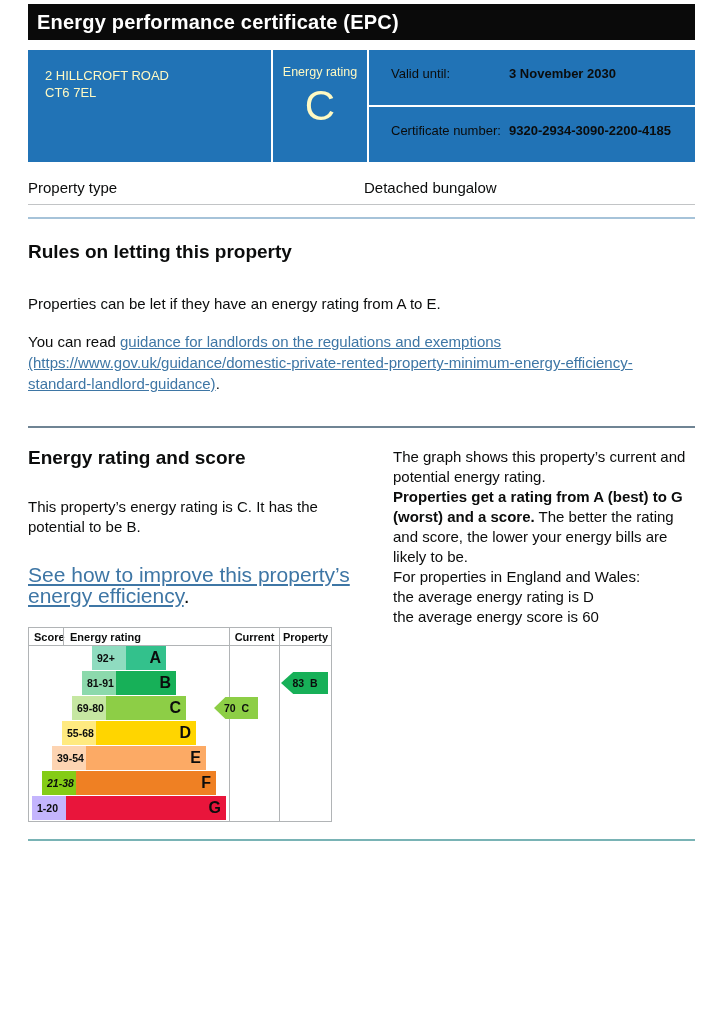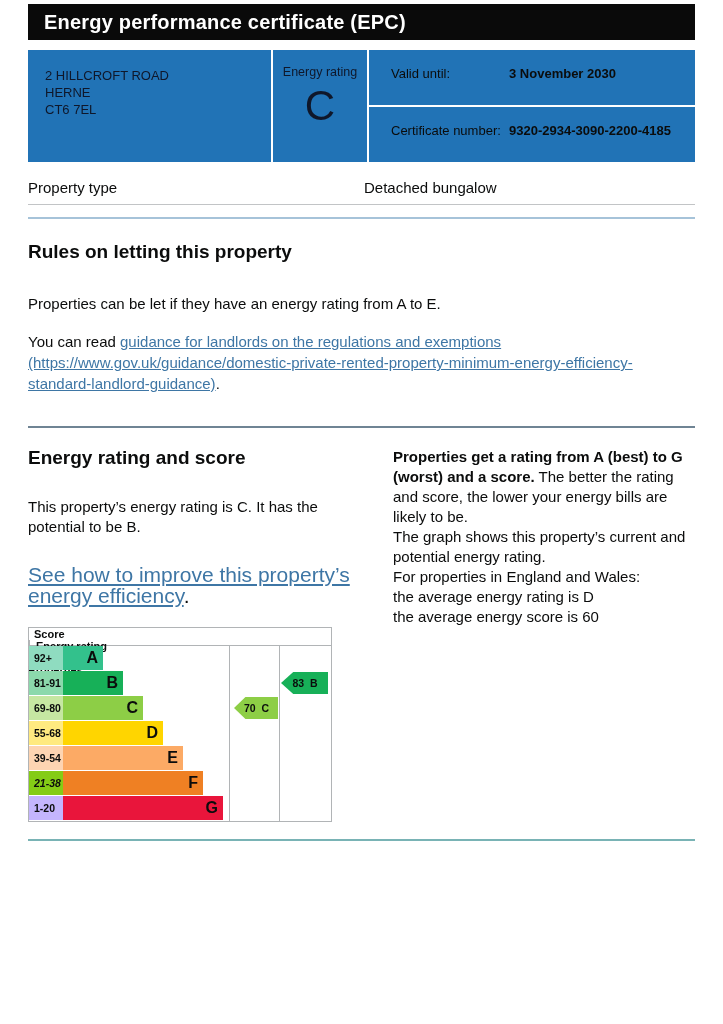--- a/index.html
+++ b/index.html
@@ -3,25 +3,25 @@
 <meta charset="utf-8">
 <style>
   * { margin:0; padding:0; box-sizing:border-box; }
   html,body { background:#ffffff; }
   body { font-family:"Liberation Sans","DejaVu Sans",sans-serif; color:#0b0c0c; }
   .page { position:relative; width:723px; height:1024px; background:#fff; overflow:hidden; }
   .content { padding:0 28px; }
 
   
   .header-bar { margin-top:4px; height:36px; background:#0a0a0a; display:flex; align-items:center; }
-  .header-bar h1 { color:#fff; font-size:20px; font-weight:bold; padding-left:16px; letter-spacing:.2px; }
+  .header-bar h1 { color:#fff; font-size:20px; font-weight:bold; padding-left:9px; letter-spacing:.2px; }
 
   
   .summary { margin-top:10px; display:flex; gap:2px; height:112px; }
-  .summary .cell { background:#2173b6; color:#0f172a; }
+  .summary .cell { background:#2173b6; color:#fef9c3; }
   .sum-address { width:243px; padding:17px 0 0 17px; font-size:13px; line-height:17px; }
   .sum-rating { width:94px; text-align:center; padding-top:15px; }
   .sum-rating .lbl { font-size:12.5px; }
   .sum-rating .big { font-size:42px; font-weight:500; margin-top:3px; }
   .sum-right { flex:1; display:flex; flex-direction:column; gap:2px; background:#fff; }
   .sum-row { background:#2173b6; flex:1; display:flex; padding:16px 0 0 22px; font-size:13px; }
   .sum-row .lbl { width:118px; line-height:16px; }
   .sum-row .val { font-weight:bold; }
 
   
@@ -48,49 +48,48 @@
   .col-left p.body { margin-top:28px; }
   .col-left p.linkp { margin-top:27px; font-size:21px; line-height:21px; }
   .col-right p.body { margin:0; }
   .col-right .rp1 { margin-top:2px; }
   .col-right .rp2 { margin-top:29px; }
   .col-right .rp3 { margin-top:33px; }
   .col-right .rp4 { margin-top:14px; }
 
   
   .epc-chart { margin-top:21px; width:304px; border:1px solid #b1b4b6; background:#fff; }
-  .epc-header { display:flex; height:18px; border-bottom:1px solid #b1b4b6; font-size:11px; font-weight:bold; align-items:flex-start;flex-direction:column; }
+  .epc-header { display:flex; height:18px; border-bottom:1px solid #b1b4b6; font-size:11px; font-weight:bold; align-items:flex-end; }
   .epc-header .hc { height:100%; display:flex; align-items:center; }
   .hc-score { width:34px; padding-left:5px; }
   .hc-rating { width:166px; padding-left:6px; border-left:1px solid #b1b4b6; }
   .hc-current { width:50px; border-left:1px solid #b1b4b6; justify-content:center; }
   .hc-potential { width:52px; border-left:1px solid #b1b4b6; justify-content:center; }
   .epc-body { display:flex; position:relative; height:175px; }
   .epc-rows { width:200px; }
-  .epc-row { display:flex; height:25px; }
+  .epc-row { display:flex; height:25px;justify-content:center; }
   .epc-score { width:34px; height:24px; font-size:10.5px; font-weight:bold; line-height:24px; padding-left:5px; }
   .epc-band { height:24px; font-size:16px; font-weight:bold; text-align:right; line-height:23px; padding-right:5px; color:#0b0c0c; }
   .epc-colcur { width:50px; border-left:1px solid #b1b4b6; position:relative; }
   .epc-colpot { width:52px; border-left:1px solid #b1b4b6; position:relative; }
   .epc-arrow { position:absolute; height:22px; display:flex; align-items:center; justify-content:center; padding-left:1px; font-size:10.5px; font-weight:bold; color:#0b0c0c; clip-path:polygon(0 50%, 26% 0, 100% 0, 100% 100%, 26% 100%); white-space:nowrap; }
 </style>
 </head>
 <body>
 
 <div class="page">
   <div class="content">
 
     <div class="header-bar">
       <h1>Energy performance certificate (EPC)</h1>
     </div>
 
     <div class="summary">
       <div class="cell sum-address">
         <div>2 HILLCROFT ROAD</div>
-        <div>HERNE</div>
         <div>CT6 7EL</div>
       </div>
       <div class="cell sum-rating">
         <div class="lbl">Energy rating</div>
         <div class="big">C</div>
       </div>
       <div class="sum-right">
         <div class="sum-row">
           <div class="lbl">Valid until:</div>
           <div class="val">3 November 2030</div>
@@ -123,21 +122,21 @@
       <div class="col-left">
         <h2>Energy rating and score</h2>
         <p class="body">This property’s energy rating is C. It has the potential to be B.</p>
         <p class="linkp"><a class="doclink">See how to improve this property’s energy efficiency</a><span class="plain">.</span></p>
 
         <div class="epc-chart">
           <div class="epc-header">
             <div class="hc hc-score">Score</div>
             <div class="hc hc-rating">Energy rating</div>
             <div class="hc hc-current">Current</div>
-            <div class="hc hc-potential">Properties</div>
+            <div class="hc hc-potential">Property</div>
           </div>
           <div class="epc-body">
             <div class="epc-rows">
                 <div class="epc-row">
                   <div class="epc-score" style="background: rgb(143, 220, 192);">92+</div>
                   <div class="epc-band" style="background: rgb(51, 193, 140); width: 40px;">A</div>
                 </div>
                 <div class="epc-row">
                   <div class="epc-score" style="background: rgb(140, 217, 172);">81-91</div>
                   <div class="epc-band" style="background: rgb(23, 176, 88); width: 60px;">B</div>
@@ -157,32 +156,32 @@
                 <div class="epc-row">
                   <div class="epc-score" style="background: #84cc16; font-style: italic;">21-38</div>
                   <div class="epc-band" style="background: rgb(239, 128, 35); width: 140px;">F</div>
                 </div>
                 <div class="epc-row">
                   <div class="epc-score" style="background: #c4b5fd;">1-20</div>
                   <div class="epc-band" style="background: rgb(233, 21, 59); width: 160px;">G</div>
                 </div>
               </div>
             <div class="epc-colcur">
-              <div class="epc-arrow" id="current-arrow" style="top: 51px; right: 1px; width: 44px; background: rgb(141, 206, 70);">70&nbsp;&nbsp;C</div>
+              <div class="epc-arrow" id="current-arrow" style="top: 51px; right: 21px; width: 44px; background: rgb(141, 206, 70);">70&nbsp;&nbsp;C</div>
             </div>
             <div class="epc-colpot">
               <div class="epc-arrow" id="potential-arrow" style="top: 26px; right: 3px; width: 47px; background: rgb(23, 176, 88);">83&nbsp;&nbsp;B</div>
             </div>
           </div>
         </div>
       </div>
 
       <div class="col-right">
+        <p class="body rp1">The graph shows this property’s current and potential energy rating.</p>
         <p class="body rp2"><b>Properties get a rating from A (best) to G (worst) and a score.</b><span> The better the rating and score, the lower your energy bills are likely to be.</span></p>
-        <p class="body rp1">The graph shows this property’s current and potential energy rating.</p>
         <p class="body rp3">For properties in England and Wales:</p>
         <p class="body rp4"><span>the average energy rating is D</span><br><span>the average energy score is 60</span></p>
       </div>
     </div>
 
     <div class="divider3"></div>
 
   </div>
 </div>
 

